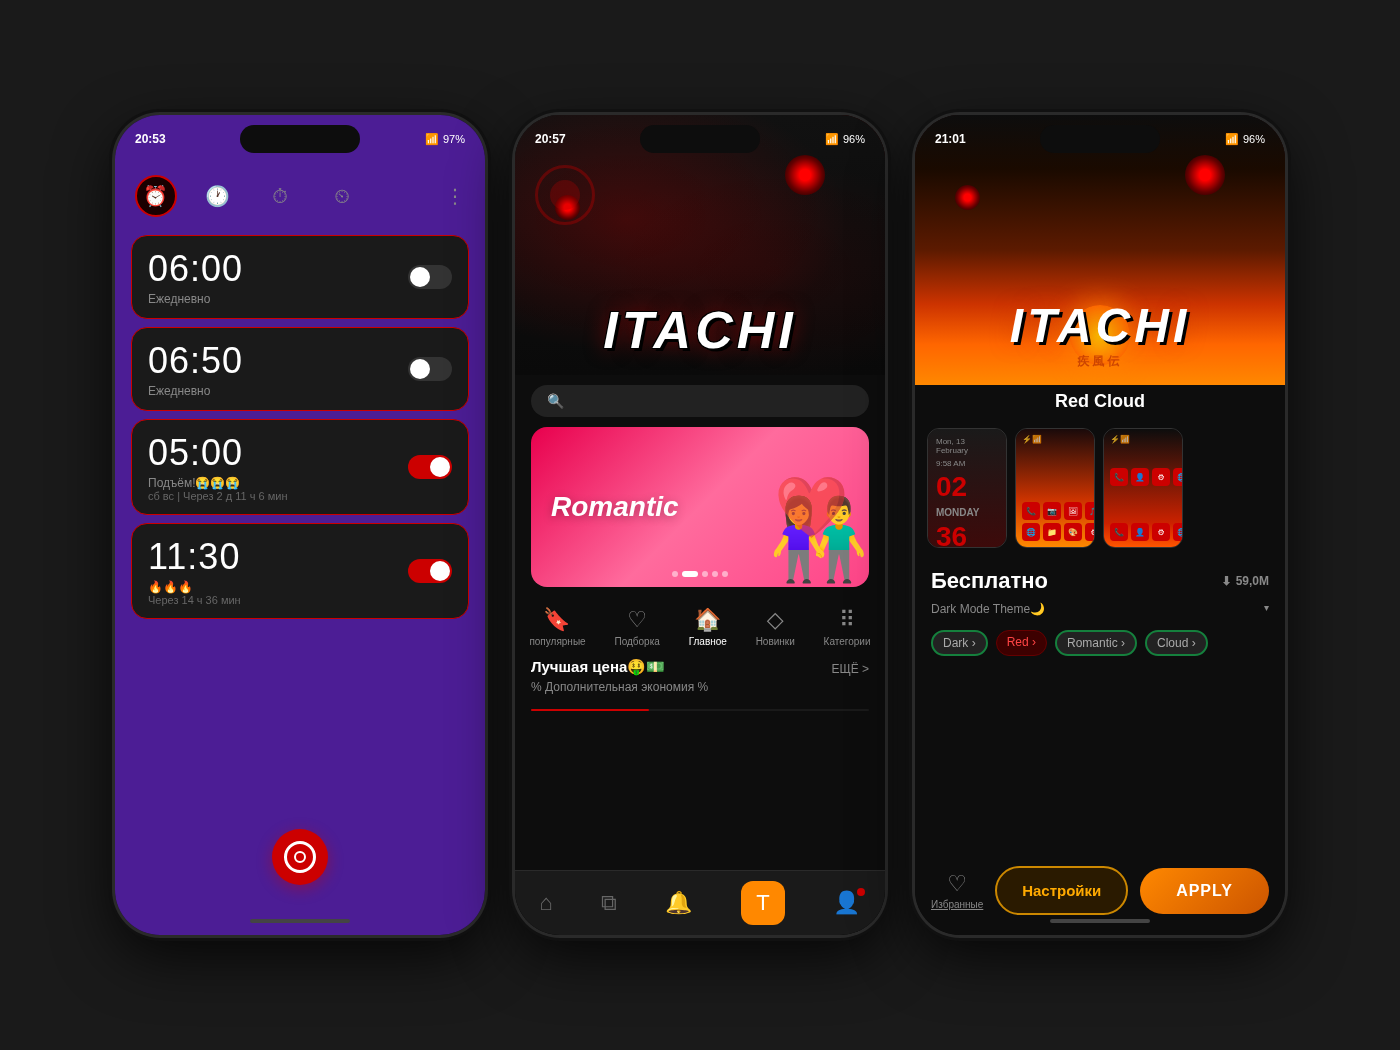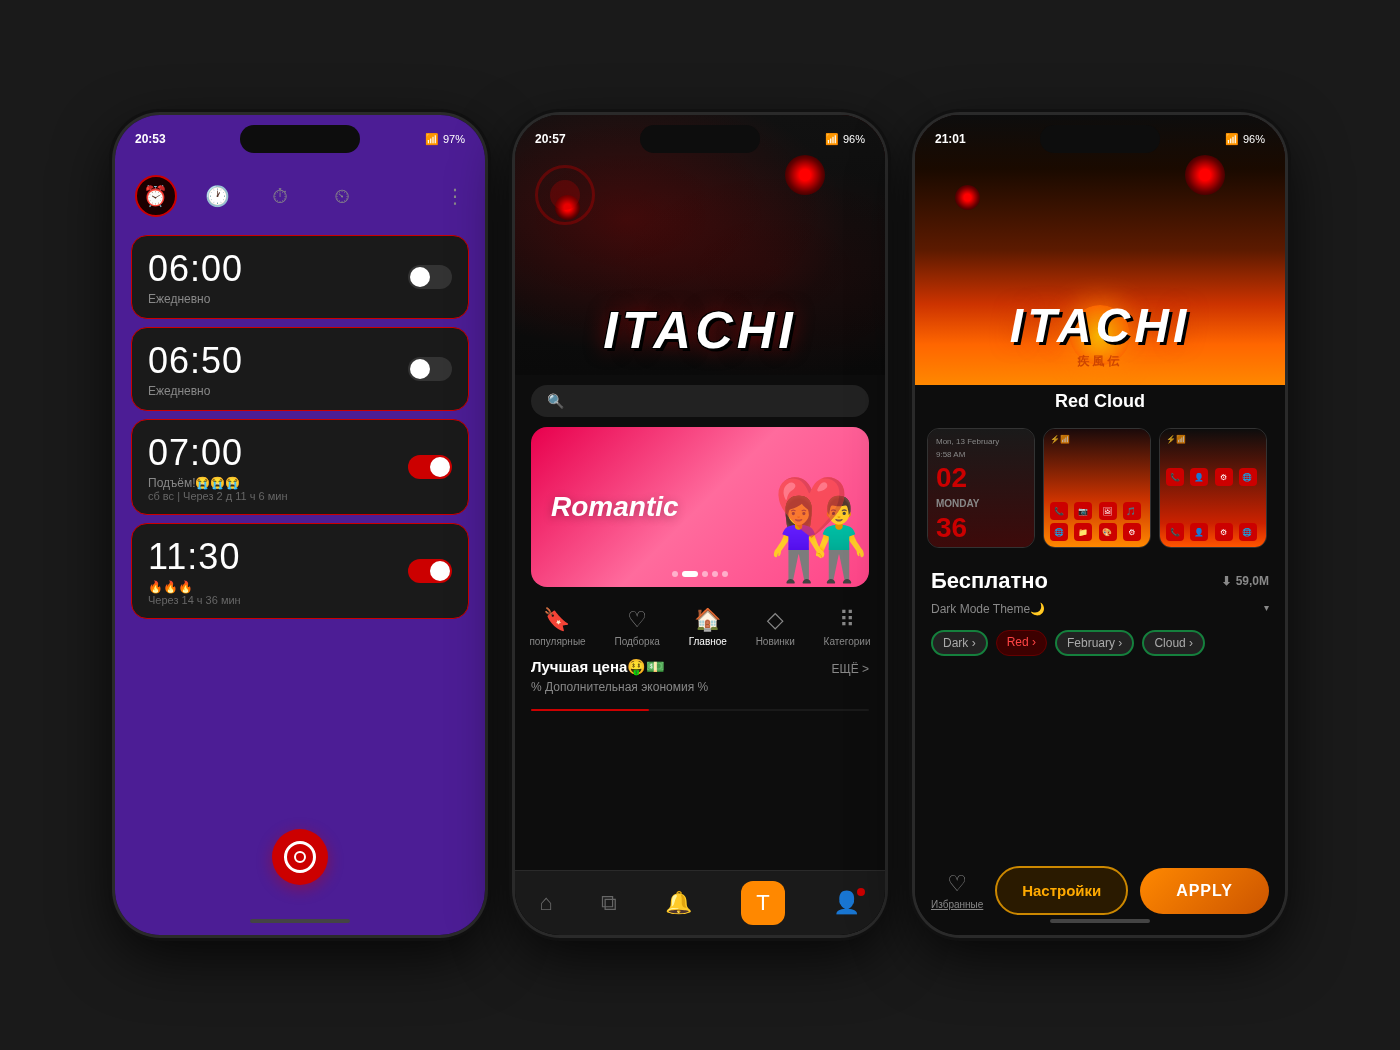--- a/index.html
+++ b/index.html
@@ -430,21 +430,21 @@
 
     
     .preview-section {
       padding: 10px 12px;
       display: flex;
       gap: 8px;
       overflow: hidden;
     }
 
     .mini-phone {
-      width: 108px;
+      width: 80px;
       height: 120px;
       background: #1a1a1a;
       border-radius: 12px;
       border: 1.5px solid #333;
       overflow: hidden;
       flex-shrink: 0;
     }
 
     .mini-phone-screen {
       width: 100%;
@@ -657,21 +657,21 @@
         <div class="alarm-time">06:50</div>
         <div class="alarm-label">Ежедневно</div>
       </div>
       <div class="toggle-switch toggle-off">
         <div class="toggle-knob toggle-knob-off"></div>
       </div>
     </div>
 
     <div class="alarm-card">
       <div>
-        <div class="alarm-time">07:00</div>
+        <div class="alarm-time">05:00</div>
         <div class="alarm-label">Подъём!😭😭😭</div>
         <div class="alarm-label-sub">сб вс | Через 2 д 11 ч 6 мин</div>
       </div>
       <div class="toggle-switch toggle-on">
         <div class="toggle-knob toggle-knob-on"></div>
       </div>
     </div>
 
     <div class="alarm-card">
       <div>
@@ -889,21 +889,21 @@
       </div>
       <div style="display:flex; align-items:center; justify-content:space-between; margin-top:4px;">
         <span class="theme-subtitle">Dark Mode Theme🌙</span>
         <span class="dropdown-arrow">▾</span>
       </div>
     </div>
 
     <div class="tags-row">
       <div class="tag tag-dark">Dark ›</div>
       <div class="tag tag-red">Red ›</div>
-      <div class="tag tag-dark">February ›</div>
+      <div class="tag tag-dark">Romantic ›</div>
       <div class="tag tag-dark">Cloud ›</div>
     </div>
 
     <div class="theme-action-bar">
       <div class="fav-section">
         <span class="fav-icon">♡</span>
         <span class="fav-label">Избранные</span>
       </div>
       <div class="settings-btn">Настройки</div>
       <div class="apply-btn">APPLY</div>

